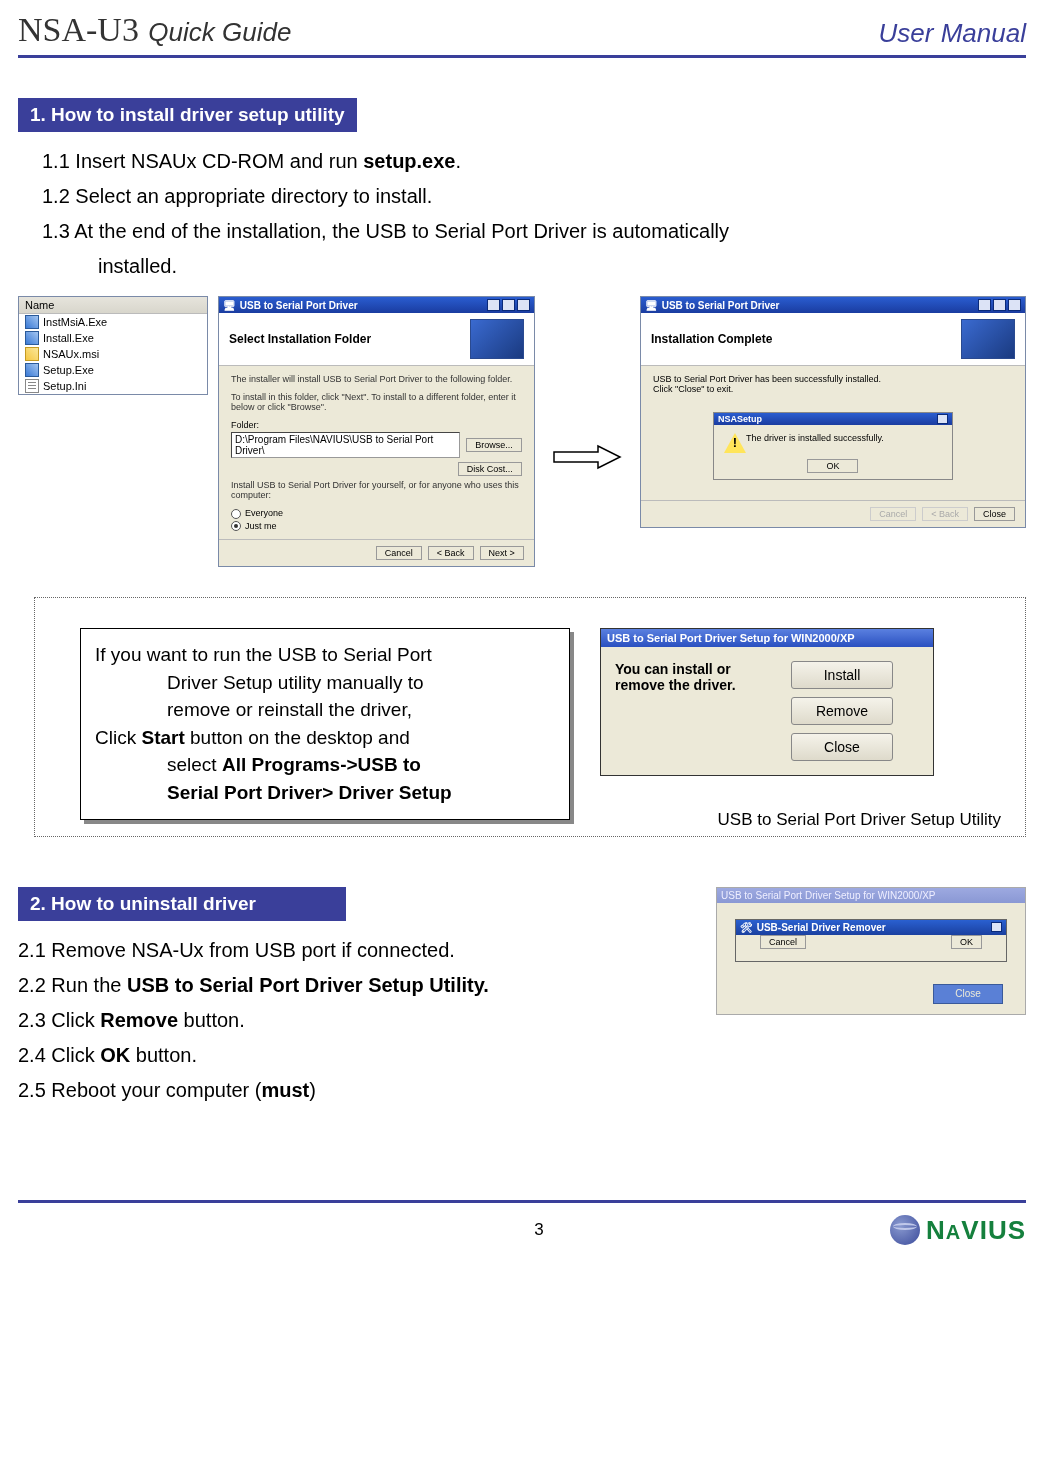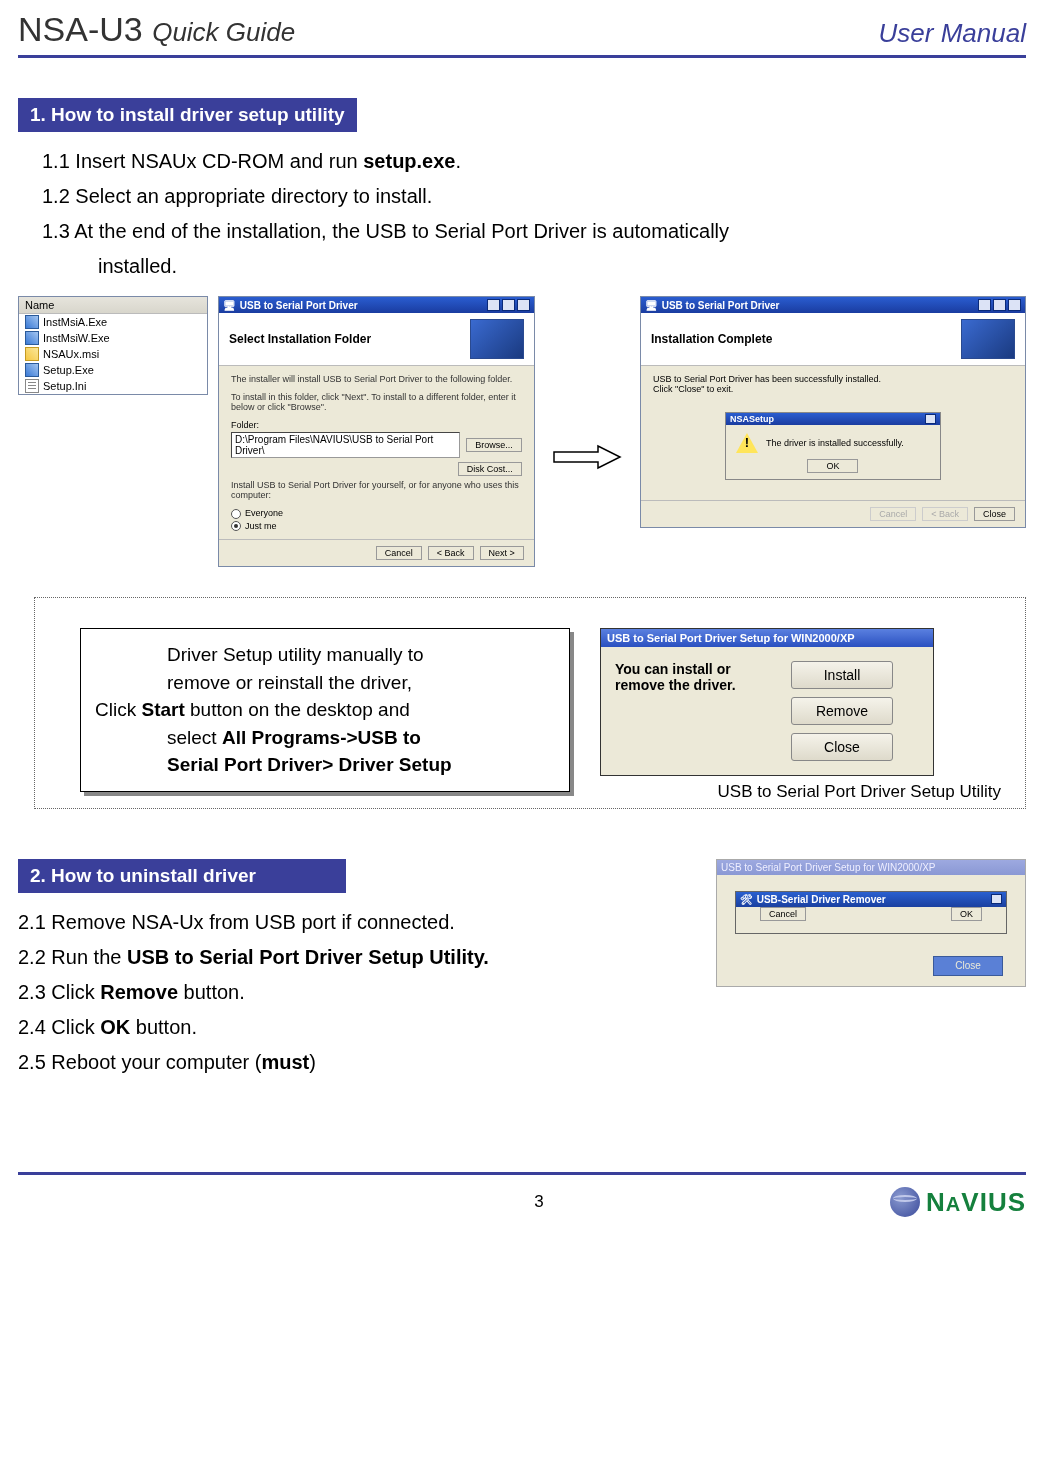--- a/index.html
+++ b/index.html
@@ -18,21 +18,21 @@
     align-items: flex-end;
     border-bottom: 3px solid #3a3f9a;
     padding-bottom: 6px;
     margin-bottom: 40px;
   }
   .doc-title {
     font-size: 34px;
     font-weight: normal;
     color: #333;
   }
-  .doc-title .big { font-weight: normal; }
+  .doc-title .big { font-weight: normal; font-family: Liberation Serif, serif; }
   .doc-title .sub { font-size: 26px; font-style: italic; }
   .manual-label {
     font-size: 26px;
     font-style: italic;
     color: #3a3f9a;
   }
   .section-bar {
     display: inline-block;
     background: #3a3f9a;
     color: #fff;
@@ -131,25 +131,25 @@
   }
   .arrow-box {
     width: 86px;
     display:flex; align-items:center; justify-content:center;
     align-self: center;
     margin-top: 50px;
   }
   .arrow-box svg { width:70px; height:30px; }
   .inst2-body { padding:8px 12px; background:#ece9d8; font-size:9px; }
   .alert-box {
-    margin: 18px auto 12px auto; width: 216px;
+    margin: 18px auto 12px auto; width: 240px;
     border:1px solid #888; background:#ece9d8;
   }
   .alert-title { background:linear-gradient(#2a5dd0,#1a3ca0); color:#fff; font-size:9px; font-weight:bold; padding:1px 4px; display:flex; justify-content:space-between;}
-  .alert-in { display:flex; gap:8px; padding:8px 10px; align-items:center; }
+  .alert-in { display:flex; padding:8px 10px; align-items:flex-start; }
   .warn-tri {
     width:22px; height:20px; background: #ffe55a;
     clip-path: polygon(50% 0,100% 100%,0 100%);
     position:relative;
   }
   .warn-tri::after { content:"!"; position:absolute; left:0; right:0; text-align:center; top:2px; font-size:13px; font-weight:bold; color:#000; }
   .alert-btns { text-align:center; padding-bottom:8px; }
 
   .dotted-box {
     border: 1px dotted #666;
@@ -297,21 +297,21 @@
 
     <div class="explorer-pane">
       <div class="explorer-hdr">Name</div>
       <div id="file-list">
           <div class="file-item">
             <span class="ficon ic-exe"></span>
             <span>InstMsiA.Exe</span>
           </div>
           <div class="file-item">
             <span class="ficon ic-exe"></span>
-            <span>InstMsiW.Exe</span>
+            <span>Install.Exe</span>
           </div>
           <div class="file-item">
             <span class="ficon ic-msi"></span>
             <span>NSAUx.msi</span>
           </div>
           <div class="file-item">
             <span class="ficon ic-exe"></span>
             <span>Setup.Exe</span>
           </div>
           <div class="file-item">
@@ -398,20 +398,21 @@
         <span class="btn-sm" style="color:#aaa;border-color:#ccc;">Cancel</span>
         <span class="btn-sm" style="color:#aaa;border-color:#ccc;">&lt; Back</span>
         <span class="btn-sm">Close</span>
       </div>
     </div>
   </div>
 
   
   <div class="dotted-box">
     <div class="tip">
+      <p class="l1"><span>If you want to run the USB to Serial Port</span></p>
       <p class="hang"><span>Driver Setup utility manually to</span></p>
       <p class="hang"><span>remove or reinstall the driver,</span></p>
       <p class="l1">
         <span>Click  </span><span class="bold">Start</span><span> button on the desktop and</span>
       </p>
       <p class="hang">
         <span>select </span><span class="bold">All Programs-&gt;USB to</span>
       </p>
       <p class="hang">
         <span class="bold">Serial Port Driver</span><span class="bold">&gt; Driver Setup</span>

